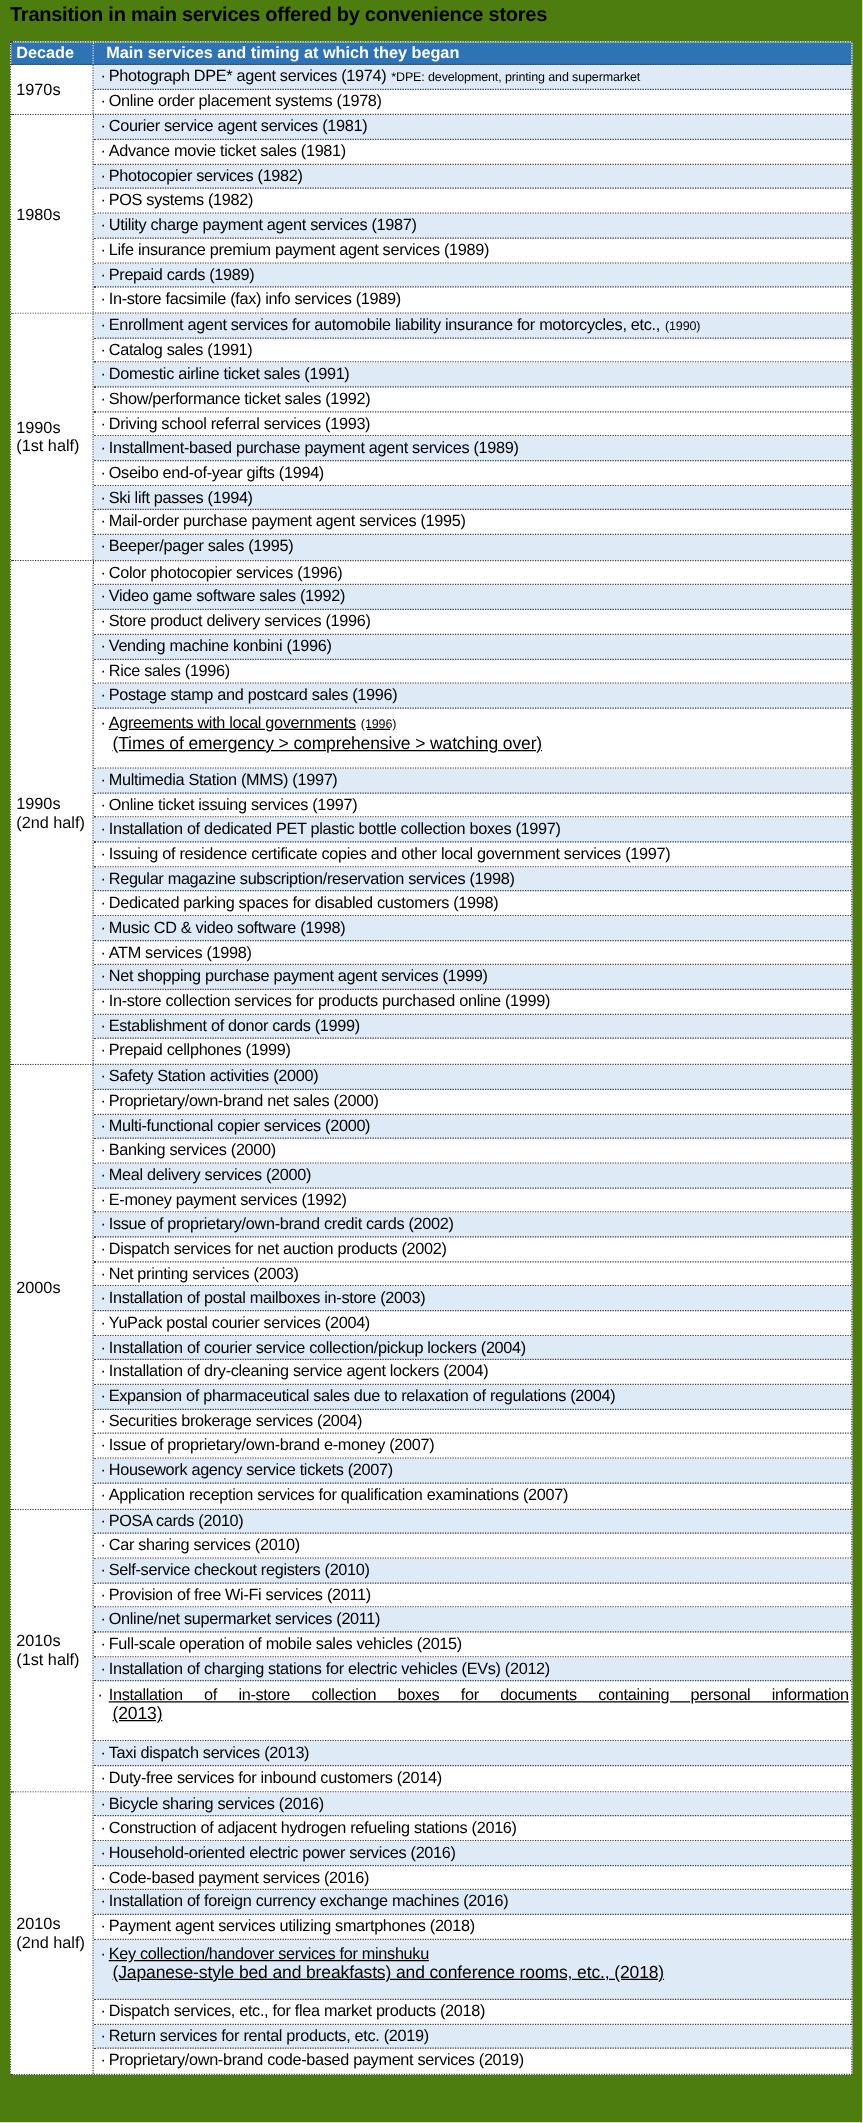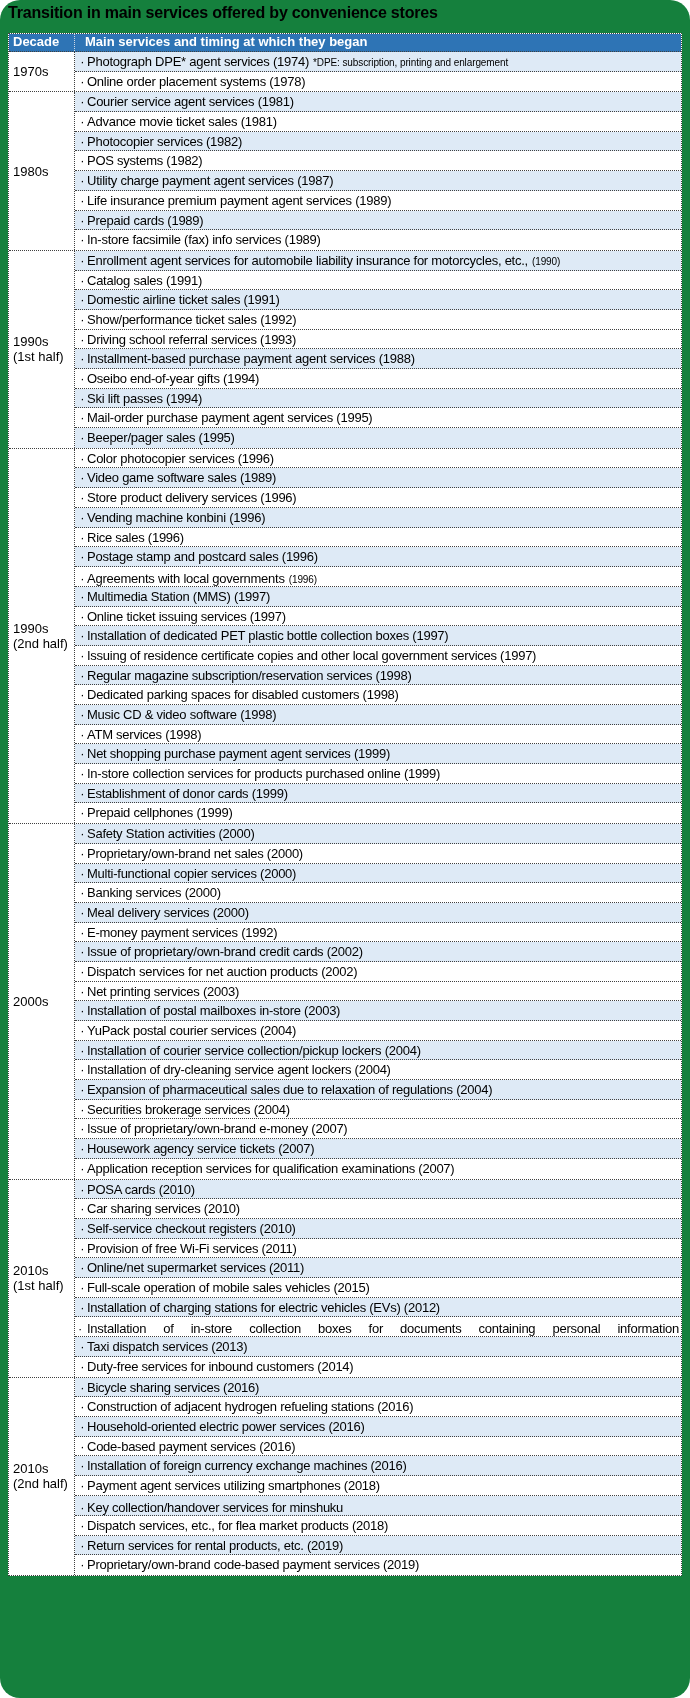--- a/index.html
+++ b/index.html
@@ -1,18 +1,18 @@
 <!DOCTYPE html>
 <html><head>
 <meta charset="utf-8">
 <style>
   html,body { margin:0; padding:0; background:#ffffff; }
   .page {
-    position:relative; width:690px; height:1698px; background:#15803d;
-    font-family:"Liberation Sans", sans-serif; color:#000; overflow:hidden;border-radius:20px;
+    position:relative; width:690px; height:1698px; background:#4d7c0f;
+    font-family:"Liberation Sans", sans-serif; color:#000; overflow:hidden;
   }
   .title {
     position:absolute; top:4px; left:8px;
     font-size:16px; font-weight:bold; letter-spacing:-0.2px; white-space:nowrap;
   }
   .tbl {
     position:absolute; top:33px; left:8px; width:674px;
     border:1px dotted var(--border); box-sizing:border-box; background:#fff;
   }
   .thead {
@@ -29,21 +29,21 @@
     padding-left:4px; box-sizing:border-box; border-right:1px dotted var(--border);
     font-size:13px; line-height:15px; background:#fff;
   }
   .rows { flex:1; min-width:0; }
   .row {
     height:19.7px; box-sizing:border-box; border-bottom:1px dotted var(--border);
     padding-left:3px; line-height:18.2px; white-space:nowrap; overflow:hidden;
   }
   .row:last-child { border-bottom:none; }
   .row.alt { background:var(--alt-bg); }
-  .row.tall { height:20px; padding-top:3px; line-height:16px; }
+  .row.tall { height:48px; padding-top:3px; line-height:16px;text-decoration:underline; }
   .bullet { display:inline-block; width:9px; text-align:center; font-size:13px; vertical-align:baseline; }
   .row-text { font-size:13px; letter-spacing:-0.25px; }
   .note-inline { font-size:10px; letter-spacing:-0.1px; margin-left:4px; }
   .note2 { font-size:14px; letter-spacing:-0.1px; line-height:13px; padding-left:12px; white-space:nowrap; }
   .row.tall.justify .main-line { text-align:justify; text-align-last:justify; padding-right:2px; }
   .main-line { display:block; }
 </style>
 </head>
 <body>
 
@@ -54,21 +54,21 @@
       <div class="th-decade">Decade</div>
       <div class="th-services">Main services and timing at which they began</div>
     </div>
     <div id="tbody">
         <div class="group">
           <div class="decade-cell">
             <span>1970s</span>
           </div>
           <div class="rows">
             <div class="row alt">
-              <span class="main-line"><span class="bullet">·</span><span class="row-text">Photograph DPE* agent services (1974)</span><span class="note-inline">*DPE: subscription, printing and enlargement</span></span>
+              <span class="main-line"><span class="bullet">·</span><span class="row-text">Photograph DPE* agent services (1974)</span><span class="note-inline">*DPE: development, printing and supermarket</span></span>
             </div>
             <div class="row">
               <span class="main-line"><span class="bullet">·</span><span class="row-text">Online order placement systems (1978)</span></span>
             </div>
           </div>
         </div>
         <div class="group">
           <div class="decade-cell">
             <span>1980s</span>
           </div>
@@ -114,21 +114,21 @@
             <div class="row alt">
               <span class="main-line"><span class="bullet">·</span><span class="row-text">Domestic airline ticket sales (1991)</span></span>
             </div>
             <div class="row">
               <span class="main-line"><span class="bullet">·</span><span class="row-text">Show/performance ticket sales (1992)</span></span>
             </div>
             <div class="row">
               <span class="main-line"><span class="bullet">·</span><span class="row-text">Driving school referral services (1993)</span></span>
             </div>
             <div class="row alt">
-              <span class="main-line"><span class="bullet">·</span><span class="row-text">Installment-based purchase payment agent services (1988)</span></span>
+              <span class="main-line"><span class="bullet">·</span><span class="row-text">Installment-based purchase payment agent services (1989)</span></span>
             </div>
             <div class="row">
               <span class="main-line"><span class="bullet">·</span><span class="row-text">Oseibo end-of-year gifts (1994)</span></span>
             </div>
             <div class="row alt">
               <span class="main-line"><span class="bullet">·</span><span class="row-text">Ski lift passes (1994)</span></span>
             </div>
             <div class="row">
               <span class="main-line"><span class="bullet">·</span><span class="row-text">Mail-order purchase payment agent services (1995)</span></span>
             </div>
@@ -140,21 +140,21 @@
         <div class="group">
           <div class="decade-cell">
             <span>1990s</span>
             <span>(2nd half)</span>
           </div>
           <div class="rows">
             <div class="row">
               <span class="main-line"><span class="bullet">·</span><span class="row-text">Color photocopier services (1996)</span></span>
             </div>
             <div class="row alt">
-              <span class="main-line"><span class="bullet">·</span><span class="row-text">Video game software sales (1989)</span></span>
+              <span class="main-line"><span class="bullet">·</span><span class="row-text">Video game software sales (1992)</span></span>
             </div>
             <div class="row">
               <span class="main-line"><span class="bullet">·</span><span class="row-text">Store product delivery services (1996)</span></span>
             </div>
             <div class="row alt">
               <span class="main-line"><span class="bullet">·</span><span class="row-text">Vending machine konbini (1996)</span></span>
             </div>
             <div class="row">
               <span class="main-line"><span class="bullet">·</span><span class="row-text">Rice sales (1996)</span></span>
             </div>

